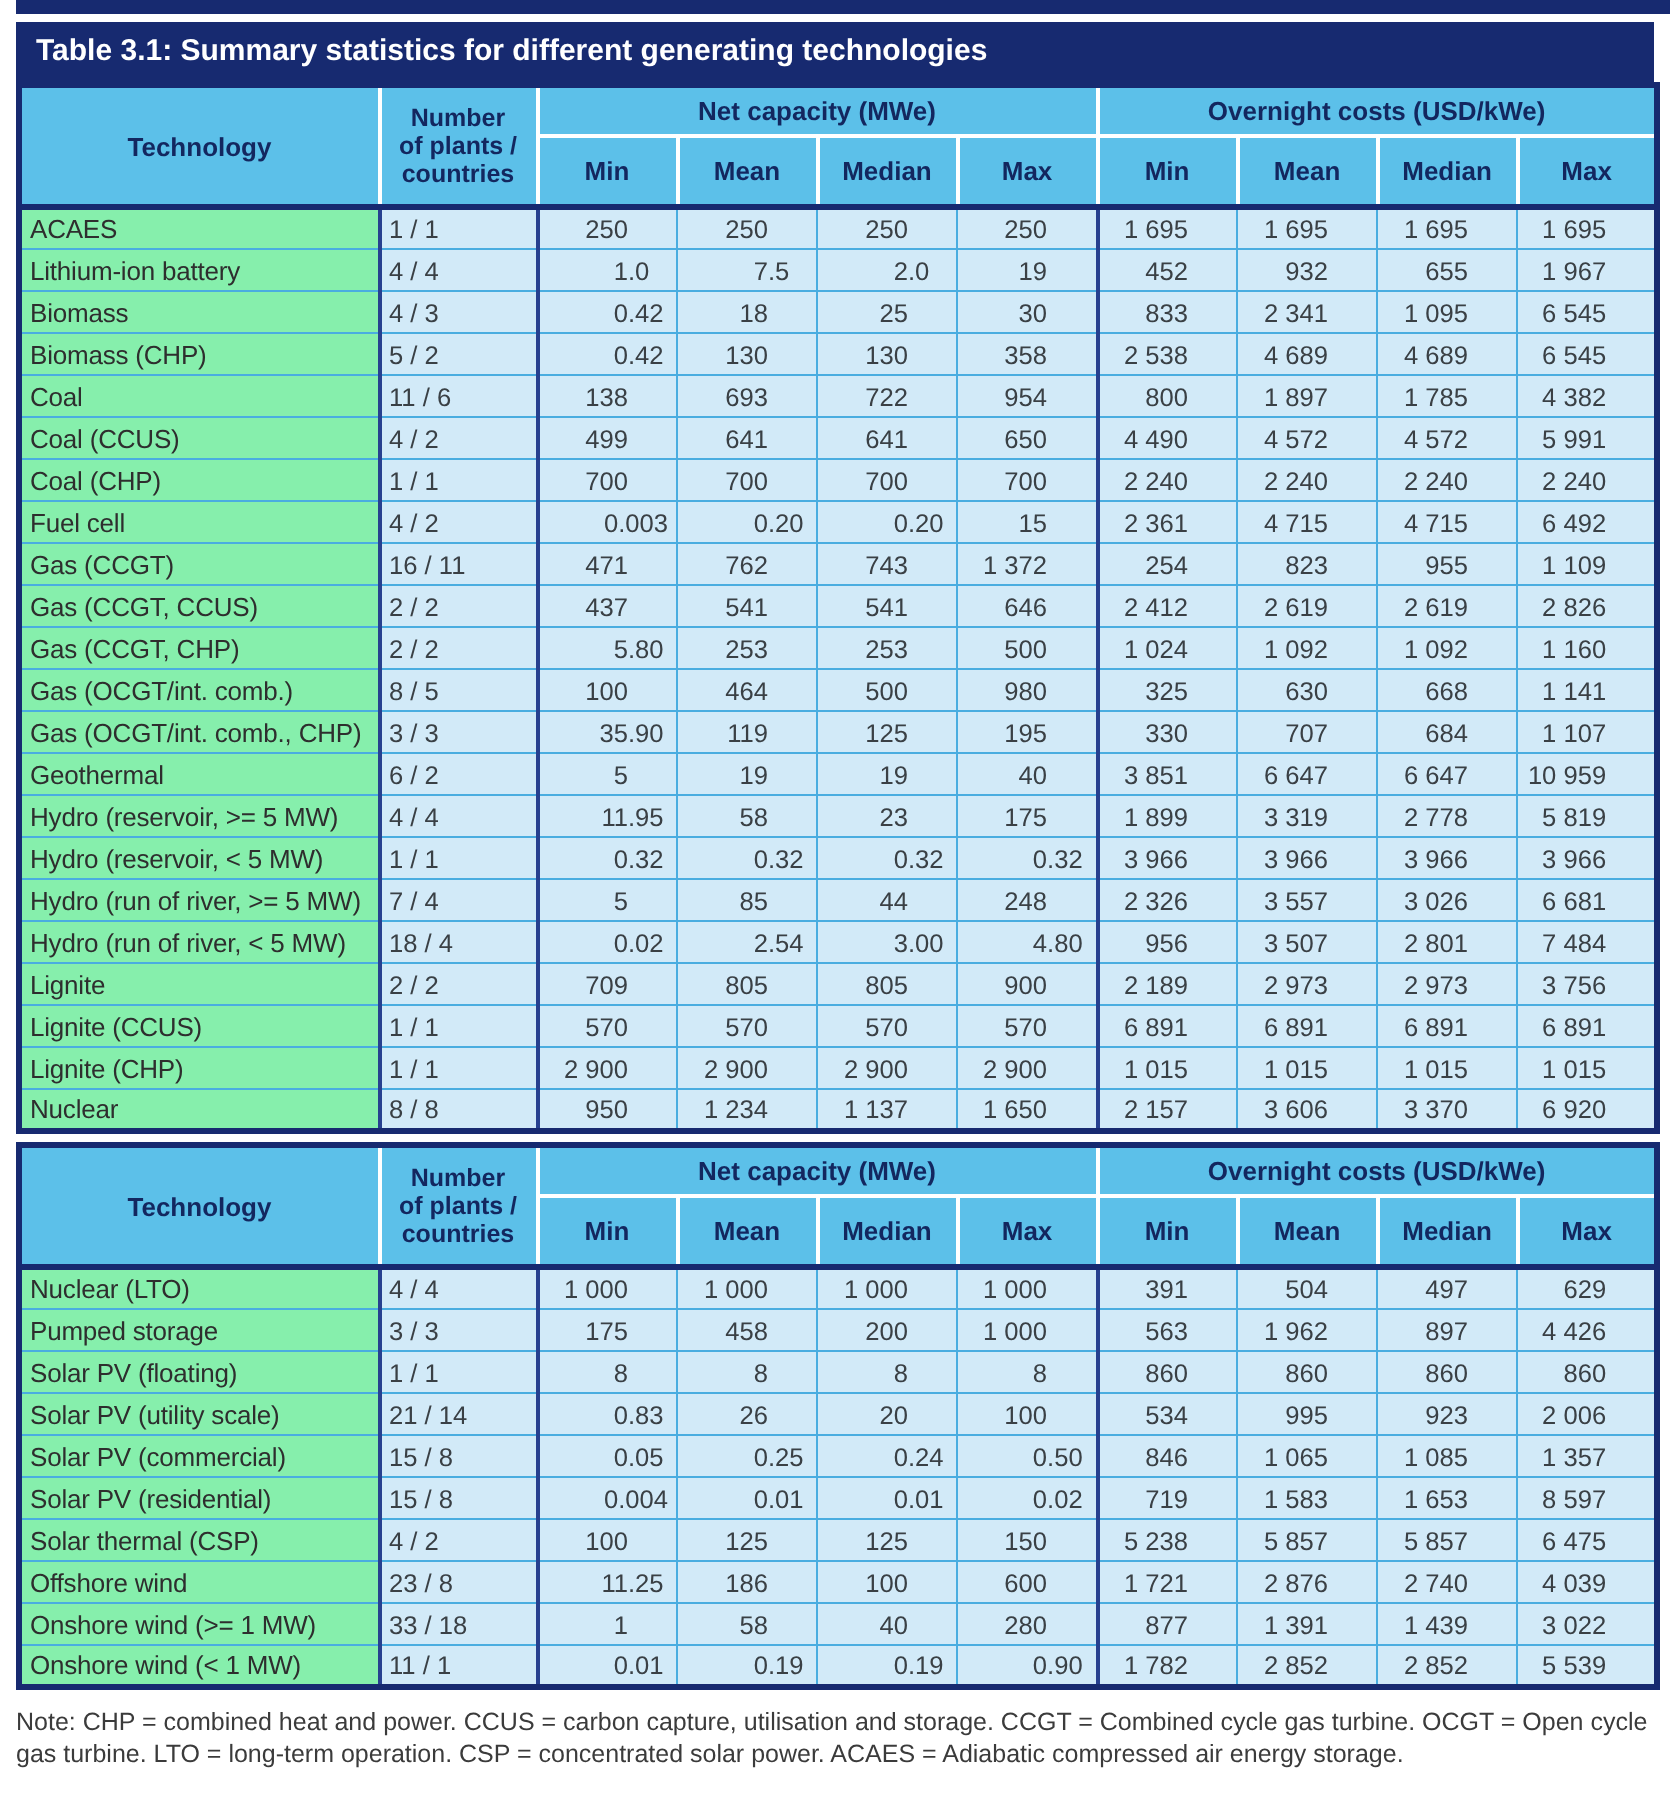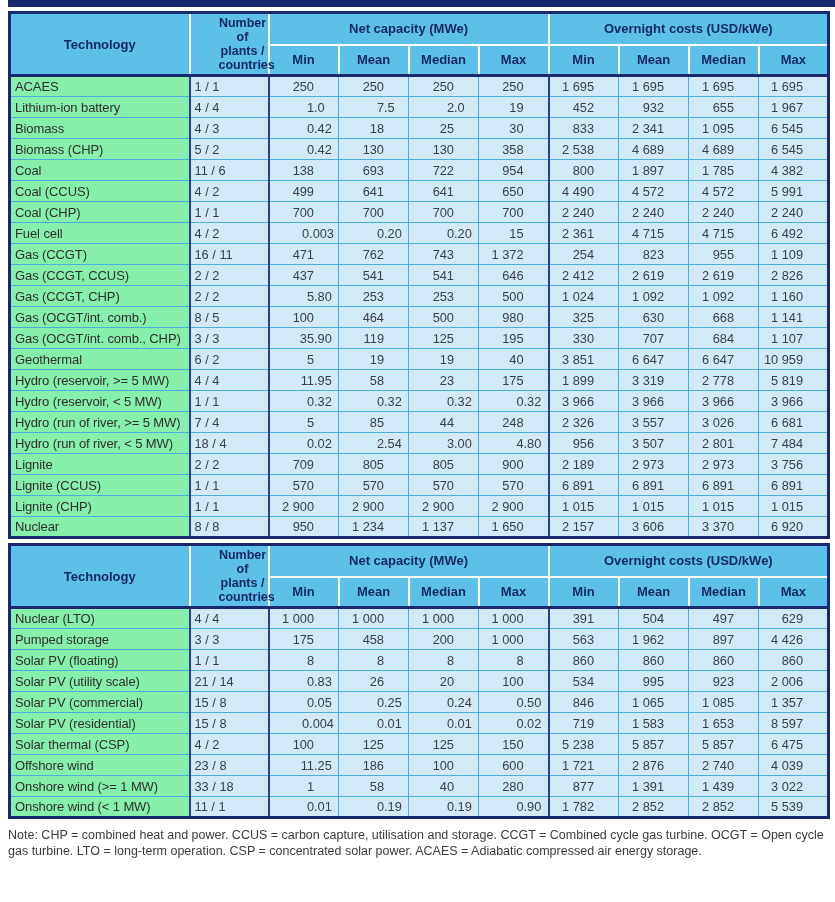--- a/index.html
+++ b/index.html
@@ -24,22 +24,22 @@
   }
   table.stats + table.stats{margin-top:4px;}
   col.c-tech{width:180px;}
   col.c-plants{width:79px;}
   col.c-num{width:70px;}
   thead th{
     background:var(--header_blue);color:var(--header_text);
     font-size:13px;font-weight:bold;text-align:center;vertical-align:middle;
     border:2px solid var(--white);padding:2px 1px;
   }
-  thead th.th-plants{white-space:pre-line;line-height:1.12;font-size:12.5px;padding-left:28px;}
-  thead tr.sub th{height:24px;}
+  thead th.th-plants{white-space:pre-line;line-height:1.12;font-size:12.5px;}
+  thead tr.sub th{height:36px;}
   thead tr.grp th.th-group{height:25px;}
   thead th.bsep{border-bottom:3px solid var(--navy);}
   tbody td{
     height:21px;background:var(--cell_blue);color:var(--body_text);
     font-size:12.8px;padding:0 4px;
     border-right:1px solid var(--grid_blue);border-bottom:1px solid var(--grid_blue);
   }
   tbody td.tech{
     background:#86efac;color:#2e2e2e;text-align:left;white-space:nowrap;
     overflow:hidden;font-size:13px;padding-left:4px;letter-spacing:-0.1px;
@@ -51,20 +51,23 @@
   .num .d{min-width:20px;text-align:left;white-space:nowrap;}
   .note{
     margin:8px 0 0 0;font-size:12.5px;line-height:1.3;color:#3b3b3b;width:819px;
   }
 </style>
 </head>
 <body>
 
 <div class="page">
   <div class="top-strip"></div>
+  <div class="title-bar">
+    <span>Table 3.1: Summary statistics for different generating technologies</span>
+  </div>
 
   <table class="stats">
     <colgroup>
       <col class="c-tech">
         <col class="c-plants">
       <col class="c-num">
         <col class="c-num">
         <col class="c-num">
         <col class="c-num">
       <col class="c-num">

